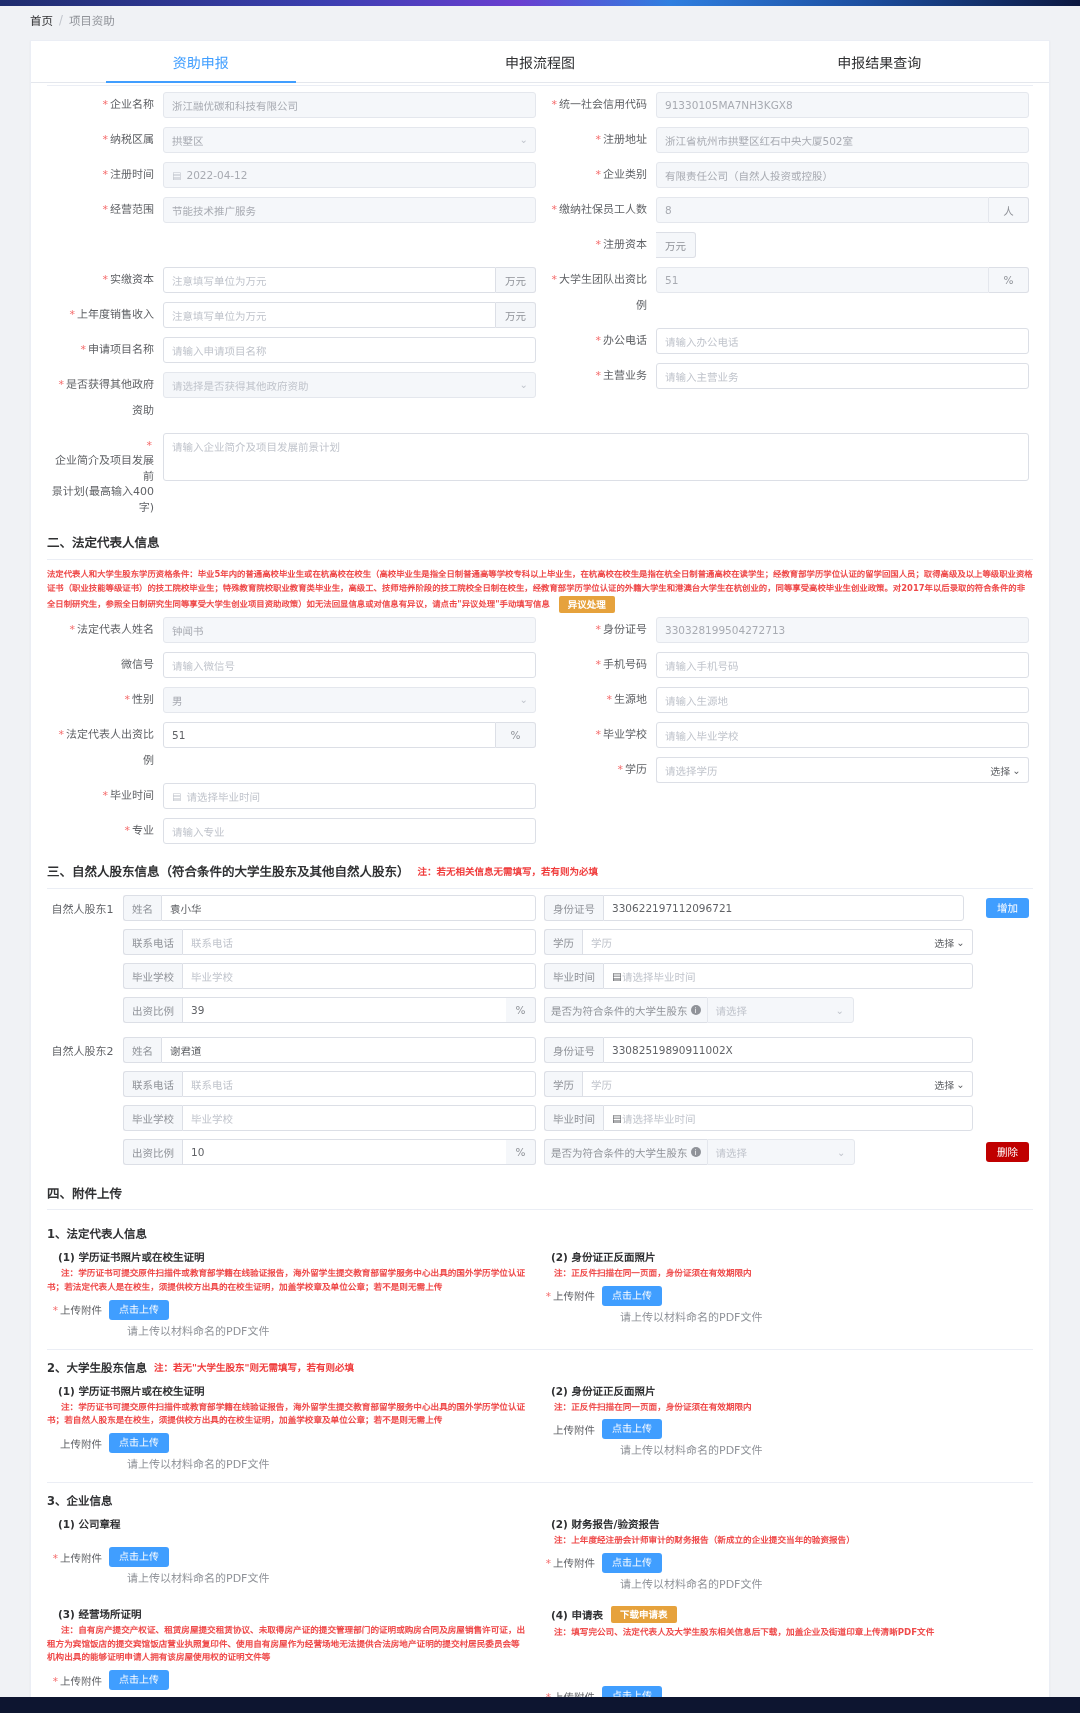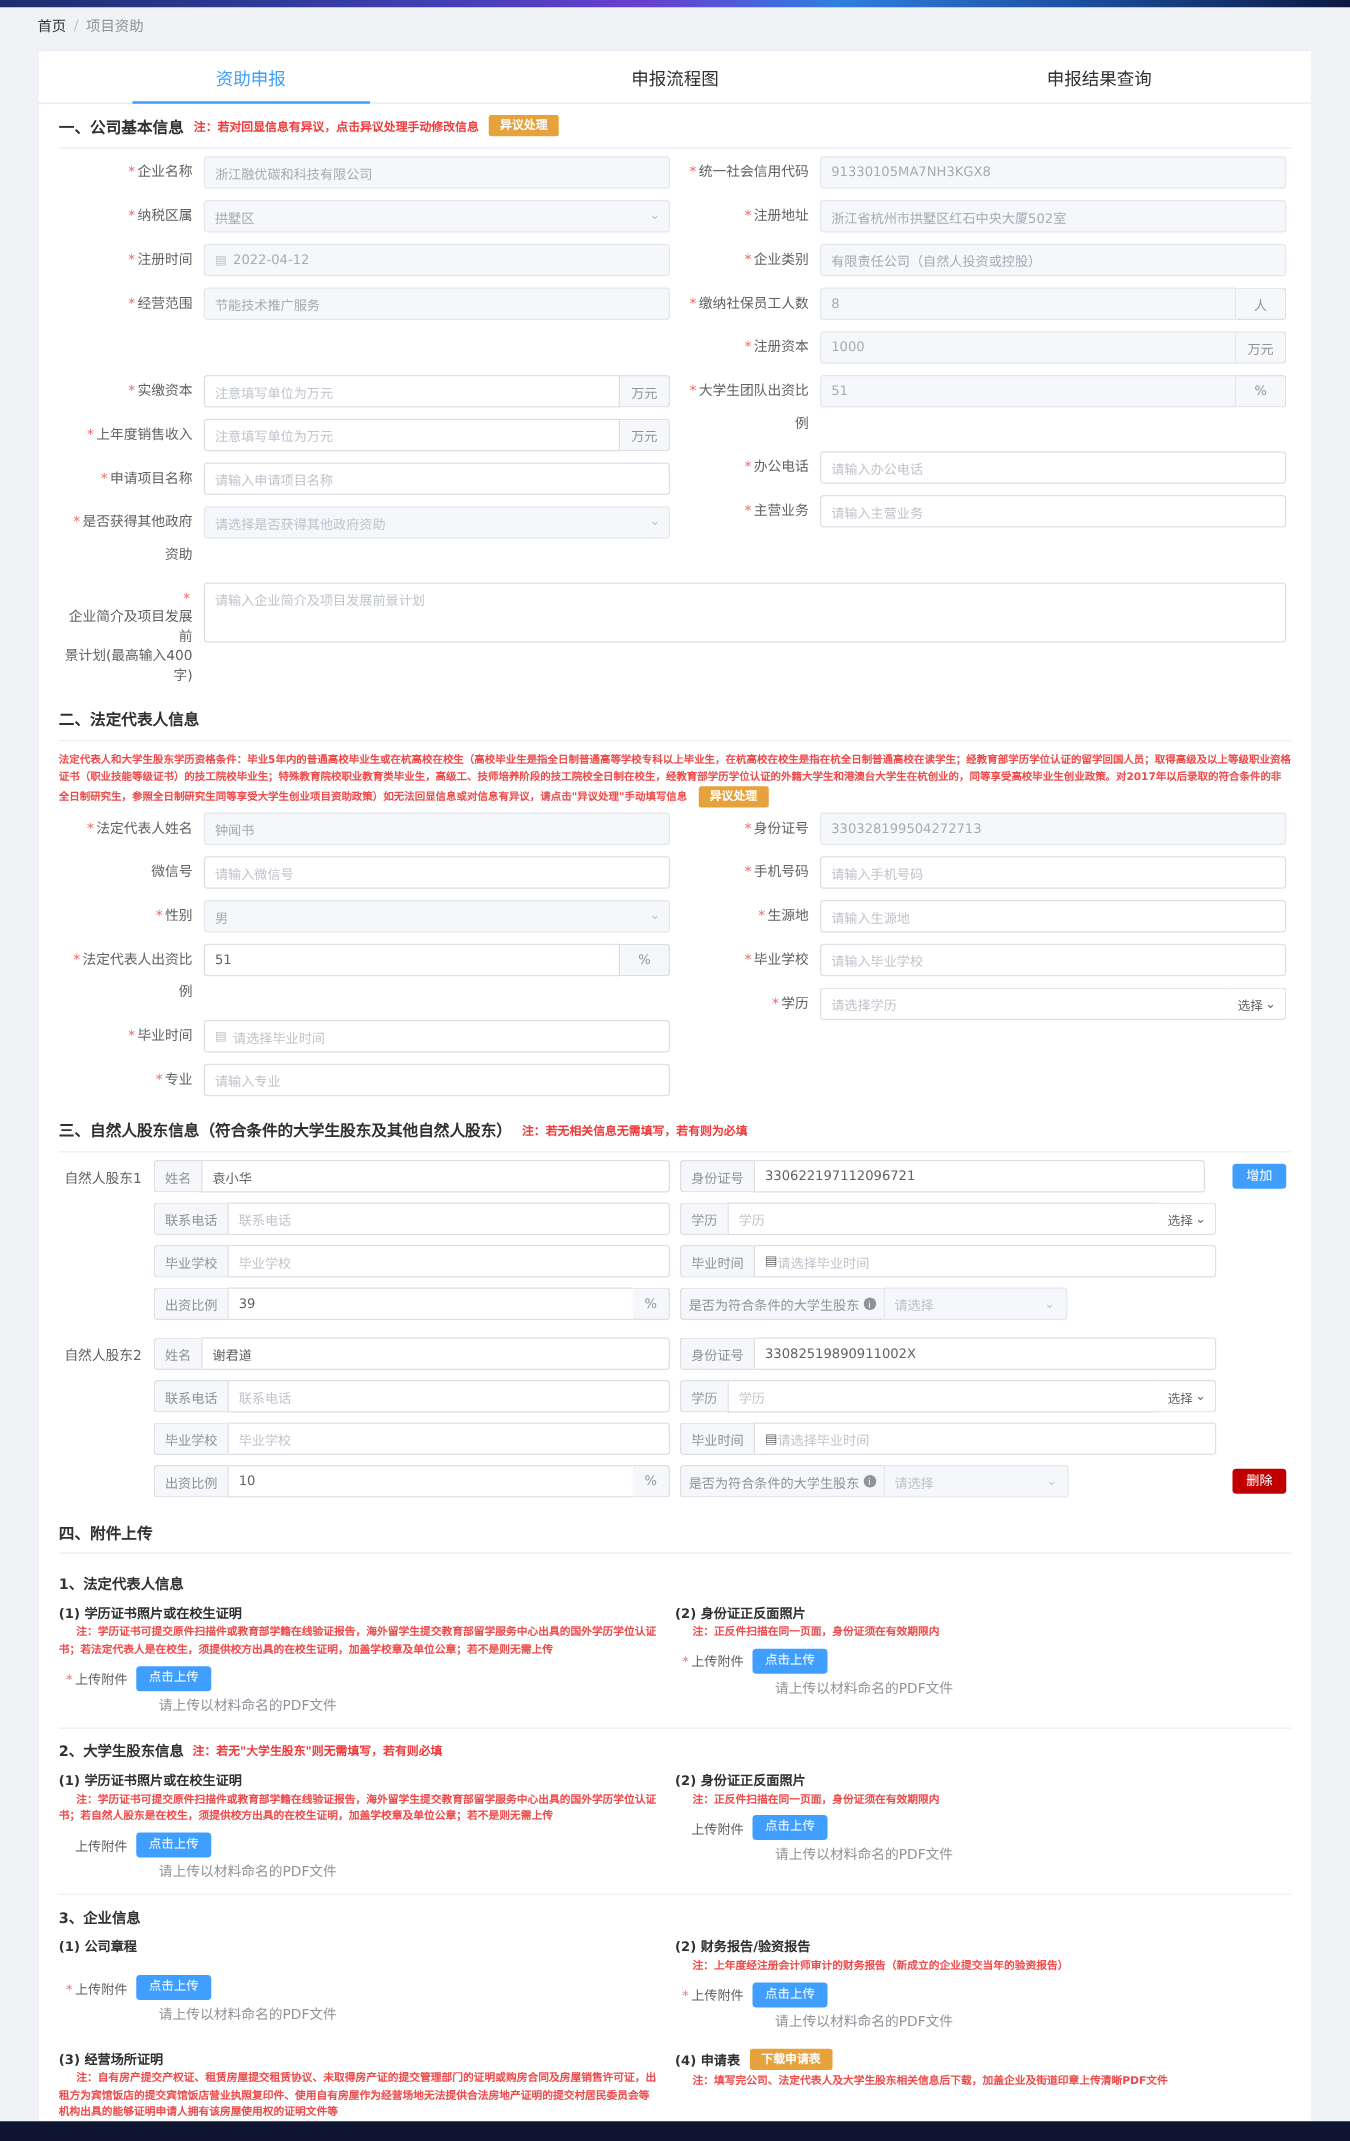--- a/index.html
+++ b/index.html
@@ -109,21 +109,21 @@
      padding:5px 11px; border-radius:3px; cursor:pointer; font-family:inherit;
      margin-left:10px; line-height:1; }
 
   
   .att-h1 { font-size:12.5px; font-weight:bold; padding:10px 16px 5px 16px; }
   .att-h2 { font-size:11.5px; font-weight:bold; padding:9px 16px 4px 16px;
      display:flex; align-items:center; gap:7px; }
   .att-h2 .note { color:#f03b3b; font-size:9.5px; font-weight:bold; }
   .attgrid { display:flex; padding:0 16px; }
   .attcol { width:50%; padding-right:12px; }
-  .att-item-title { font-size:10.5px; font-weight:bold; color:#303133; margin:4px 0 3px 0;
+  .att-item-title { font-size:10.5px; font-weight:bold; color:#303133; margin:4px 0 3px 11px;
      display:flex; align-items:center; gap:8px; }
   .att-note { color:#ef4b4b; font-size:8.6px; font-weight:bold; line-height:1.6;
      text-indent:14px; margin-bottom:5px; }
   .upload-row { display:flex; align-items:center; margin:4px 0 2px 0; }
   .upload-lab { width:62px; flex:0 0 62px; text-align:right; padding-right:7px;
      font-size:10.5px; color:#606266; }
   .btn-upload { background:#409eff; color:#fff; border:none; font-size:10px;
      padding:5px 10px; border-radius:3px; cursor:pointer; font-family:inherit; line-height:1; }
   .upload-hint { font-size:11px; color:#909399; padding-left:80px; margin-bottom:3px; }
   .hr-light { height:1px; background:#ebeef5; margin:8px 16px 0 16px; }
@@ -144,25 +144,20 @@
   </div>
 
   <div class="card">
 
     <div class="tabs">
       <div class="tab active">资助申报</div>
       <div class="tab">申报流程图</div>
       <div class="tab">申报结果查询</div>
     </div>
 
-    <div class="sec-head">
-      <span class="sec-title">一、公司基本信息</span>
-      <span class="sec-note">注：若对回显信息有异议，点击异议处理手动修改信息</span>
-      <button class="btn-orange">异议处理</button>
-    </div>
     <div class="sec-divider"></div>
 
     <div class="grid">
       <div class="col">
         <div class="frow">
           <div class="flabel req">企业名称</div>
           <div class="fctl">
               <div class="inp dis">
                 <span class="val">浙江融优碳和科技有限公司</span>
               </div>
@@ -262,23 +257,20 @@
           <div class="fctl">
               <div class="inp dis has-unit">
                 <span class="val">8</span>
               </div>
               <div class="unit">人</div>
             </div>
         </div>
         <div class="frow">
           <div class="flabel req">注册资本</div>
           <div class="fctl">
-              <div class="inp dis has-unit">
-                <span class="val">1000</span>
-              </div>
               <div class="unit">万元</div>
             </div>
         </div>
         <div class="frow">
           <div class="flabel req">大学生团队出资比例</div>
           <div class="fctl">
               <div class="inp dis has-unit">
                 <span class="val">51</span>
               </div>
               <div class="unit">%</div>

